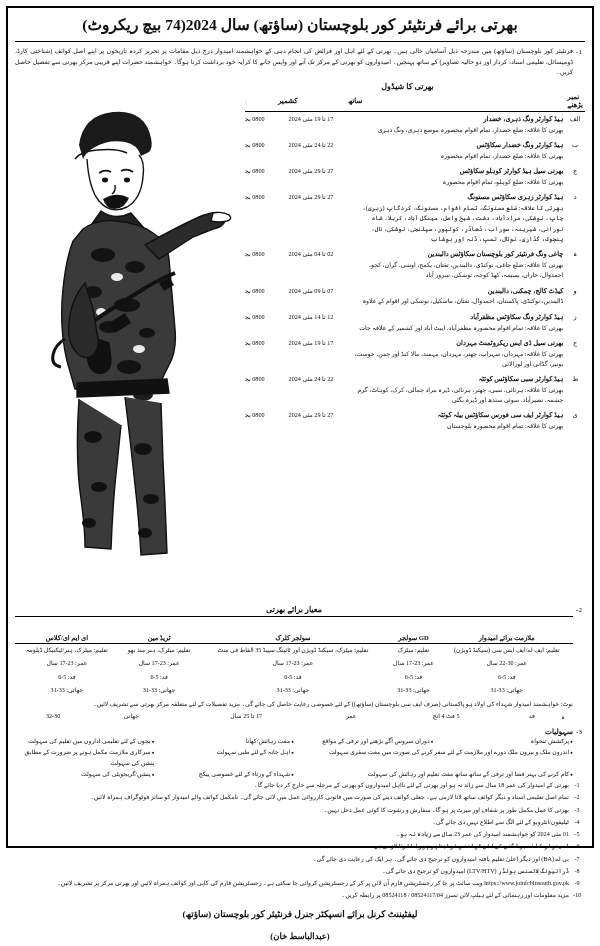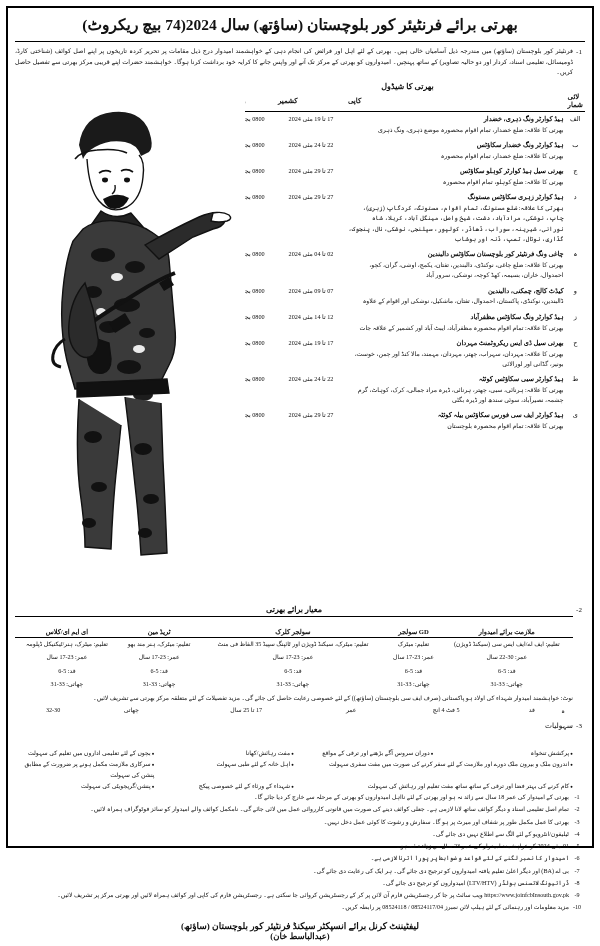--- a/index.html
+++ b/index.html
@@ -108,39 +108,39 @@
   .loc-head{font-weight:bold;display:block;font-size:6.6px;}
   .loc-sub{display:block;}
 
   
   .elig{
     display:flex;direction:rtl;margin-top:4px;
   }
   .elig .txt{flex:1 1 auto;}
   .elig-title{
     text-align:center;font-weight:bold;font-size:8px;
-    border-bottom:1px solid #000;padding-bottom:2px;margin-bottom:10px;
+    border-bottom:1px solid #000;padding-bottom:2px;margin-bottom:16px;
   }
   table.elig-tbl{
     width:100%;border-collapse:collapse;direction:rtl;font-size:6.1px;
   }
   table.elig-tbl th{
     font-weight:bold;font-size:6.6px;text-align:center;
     padding:1px 2px;border-bottom:1px solid #000;
   }
   table.elig-tbl td{
     text-align:center;padding:2px 2px;vertical-align:top;line-height:1.55;
   }
   table.elig-tbl td.rowlbl{width:16px;text-align:center;font-size:6.2px;}
   .note-line{font-size:6.1px;direction:rtl;text-align:right;margin-top:2px;line-height:1.6;}
   .ht-row{font-size:6.2px;}
 
   
   .fac{display:flex;direction:rtl;margin-top:4px;}
-  .fac-title{font-weight:normal;font-size:7.4px;margin-bottom:18px;}
+  .fac-title{font-weight:bold;font-size:7.4px;margin-bottom:0;}
   .fac-grid{
     display:flex;flex-wrap:wrap;direction:rtl;font-size:6.1px;line-height:1.8;
   }
   .fac-item{flex:0 0 25%;text-align:right;padding-left:4px;box-sizing:border-box;}
   .fac-item.wide{flex:0 0 50%;}
   .bullet:before{content:"\25CF  ";font-size:4.5px;vertical-align:middle;}
 
   
   .notes-head{
     direction:rtl;font-weight:bold;font-size:7.4px;margin:5px 0 2px 0;text-align:right;
@@ -148,21 +148,21 @@
   .notes{direction:rtl;font-size:6.1px;line-height:1.85;}
   .note-row{display:flex;margin-bottom:1px;}
   .note-row .n{flex:0 0 16px;text-align:center;}
   .note-row .t{flex:1 1 auto;text-align:justify;}
 
   
   .sign{
     direction:rtl;text-align:center;margin-top:7px;font-weight:bold;
   }
   .sign .l1{font-size:9px;}
-  .sign .l2{font-size:8.5px;margin-top:0;}
+  .sign .l2{font-size:8.5px;margin-top:12px;}
 </style>
 </head>
 <body>
 
 <div class="page">
   <div class="frame">
 
     <div class="title">بھرتی برائے فرنٹیئر کور بلوچستان (ساؤتھ) سال 2024(74 بیچ ریکروٹ)</div>
     <div class="rule"></div>
 
@@ -171,22 +171,22 @@
       <div class="txt">فرنٹیئر کور بلوچستان (ساؤتھ) میں مندرجہ ذیل آسامیاں خالی ہیں۔ بھرتی کے لئے اہل اور فرائض کی انجام دہی کے خواہشمند امیدوار درج ذیل مقامات پر تحریر کردہ تاریخوں پر اپنے اصل کوائف (شناختی کارڈ، ڈومیسائل، تعلیمی اسناد، کردار اور دو حالیہ تصاویر) کے ساتھ پہنچیں۔ امیدواروں کو بھرتی کے مرکز تک آنے اور واپس جانے کا کرایہ خود برداشت کرنا ہوگا۔ خواہشمند حضرات اپنے قریبی مرکز بھرتی سے تفصیل حاصل کریں۔</div>
     </div>
 
     <div class="body-wrap">
 
       <div class="col-right">
         <div class="sec-head">بھرتی کا شیڈول</div>
         <table class="sched">
           <thead>
             <tr>
-              <th class="c-no">لائی شمار</th>
-              <th class="c-detail">کاپی</th>
+              <th class="c-no">نمبر بڑھنے</th>
+              <th class="c-detail">ساتھ</th>
               <th class="c-date">کشمیر</th>
               <th class="c-time">وقت</th>
             </tr>
           </thead>
           <tbody>
             <tr>
               <td class="c-no">الف</td>
               <td class="c-detail">
                 <span class="loc-head">ہیڈ کوارٹر ونگ ذہری، خضدار</span>
                 <span class="loc-sub">بھرتی کا علاقہ: ضلع خضدار، تمام اقوام محصورہ موضع ذہری، ونگ ذہری</span>
@@ -464,18 +464,18 @@
         <div class="n">9-</div>
         <div class="t">https://www.joinfcbInsouth.gov.pk ویب سائٹ پر جا کر رجسٹریشن فارم آن لائن پر کر کے رجسٹریشن کروائی جا سکتی ہے۔ رجسٹریشن فارم کی کاپی اور کوائف ہمراہ لائیں اور بھرتی مرکز پر تشریف لائیں۔</div>
       </div>
       <div class="note-row">
         <div class="n">10-</div>
         <div class="t">مزید معلومات اور رہنمائی کے لئے ہیلپ لائن نمبرز 08524117/04 / 08524118 پر رابطہ کریں۔</div>
       </div>
     </div>
 
     <div class="sign">
-      <div class="l1">لیفٹیننٹ کرنل برائے انسپکٹر سیکنڈ فرنٹیئر کور بلوچستان (ساؤتھ)</div>
+      <div class="l1">لیفٹیننٹ کرنل برائے انسپکٹر جنرل فرنٹیئر کور بلوچستان (ساؤتھ)</div>
       <div class="l2">(عبدالباسط خان)</div>
     </div>
 
   </div>
 </div>
 
 </body></html>

